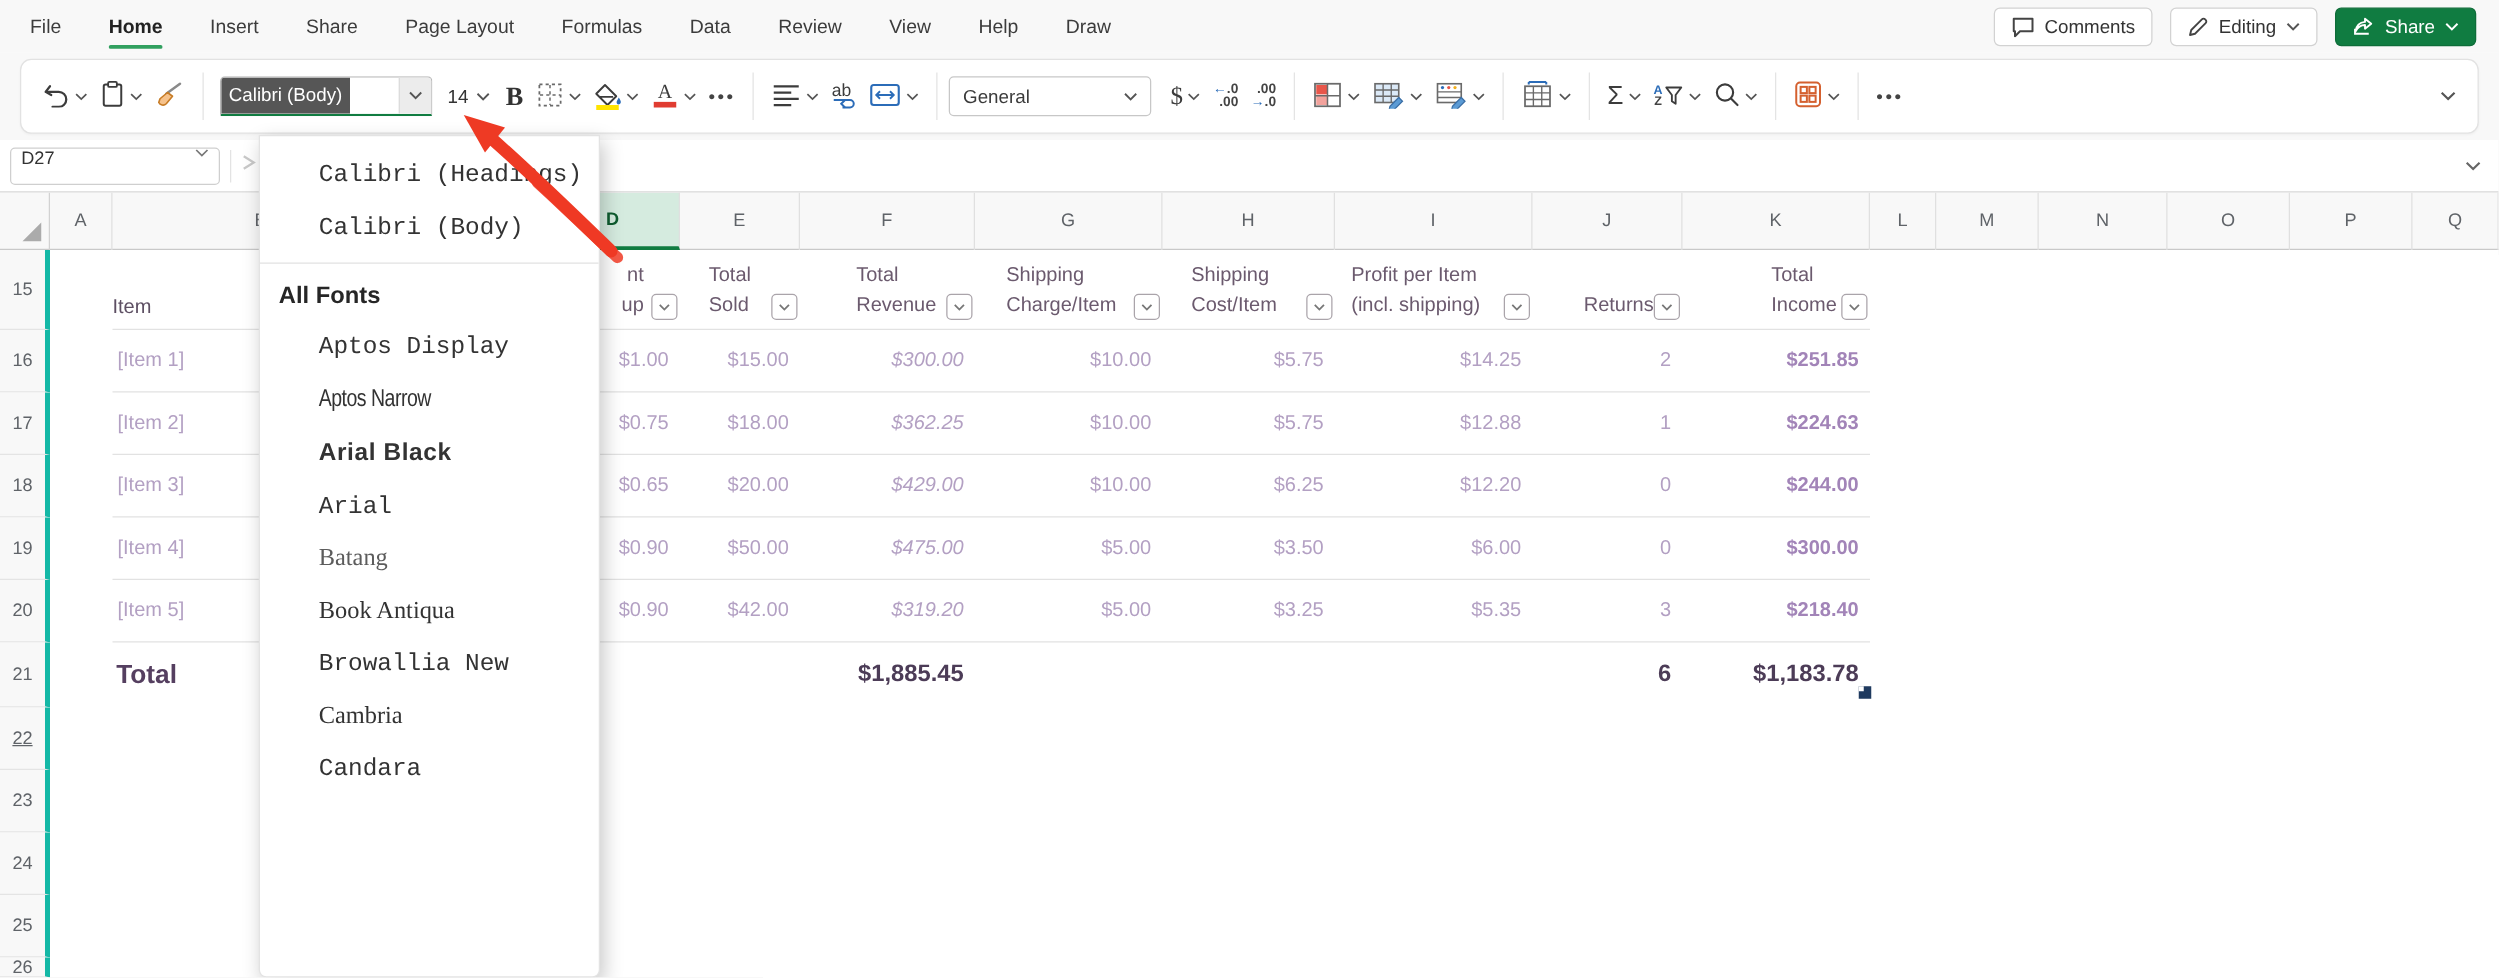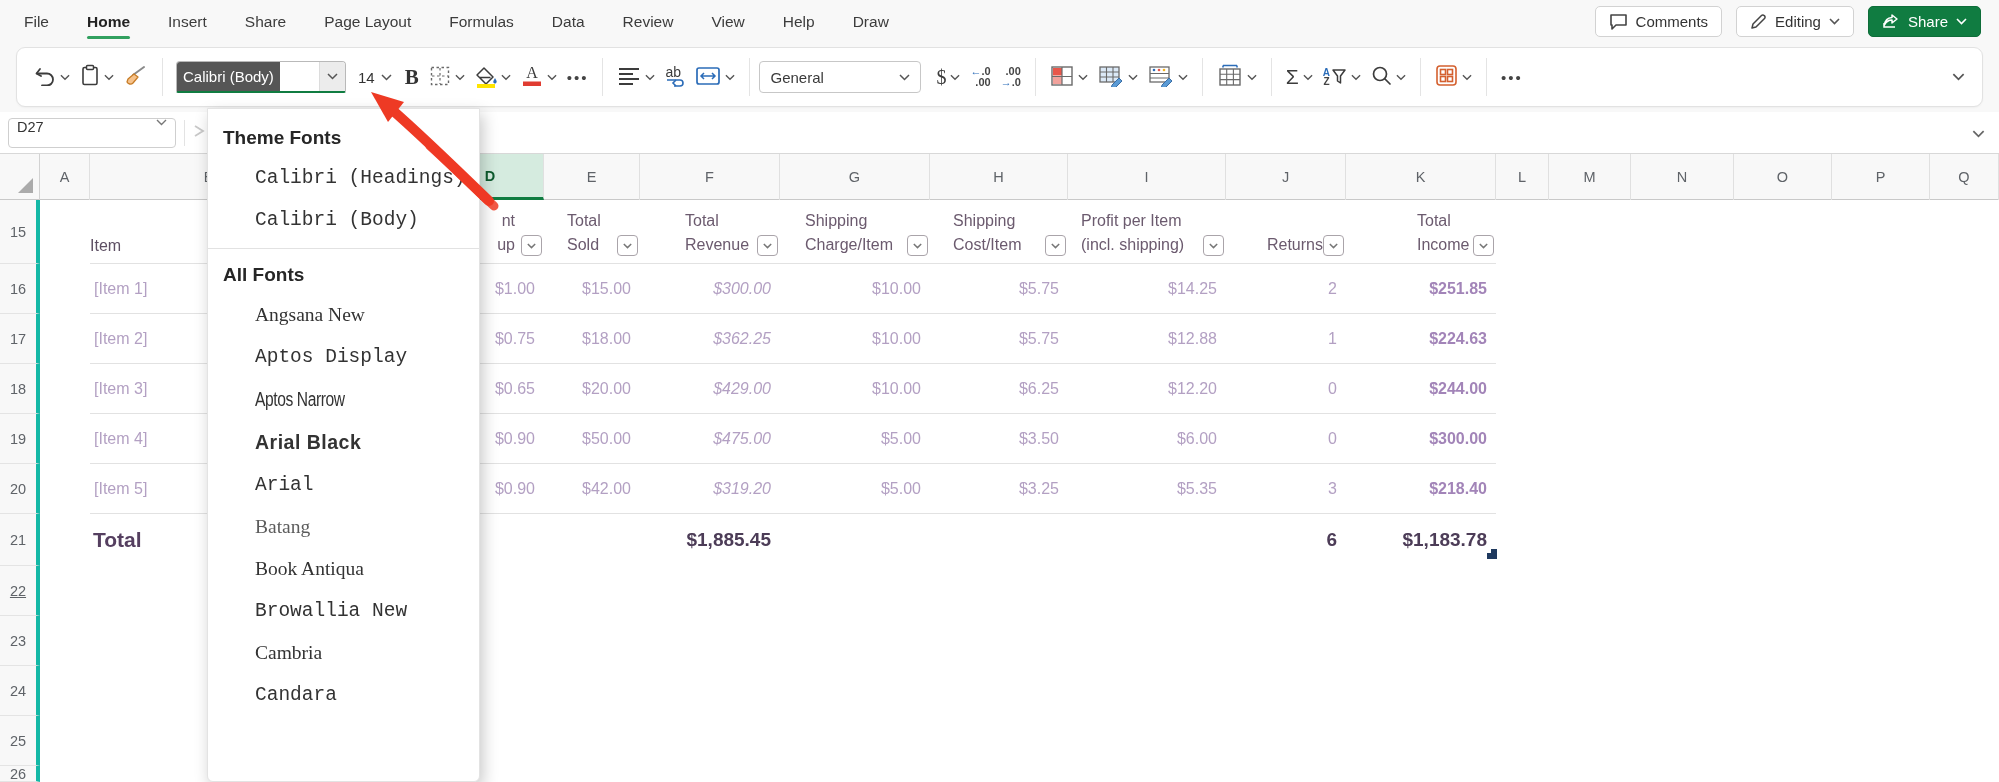--- a/index.html
+++ b/index.html
@@ -646,29 +646,27 @@
     <div class="cell num cJ r21">
         <span class="totval">6</span>
       </div>
     <div class="cell num cK r21">
         <span class="totval">$1,183.78</span>
       </div>
     <span class="artifact"></span>
   </div>
 
   <div class="fontmenu">
-    <div class="fm-heading">Theme Fonts</div>
     <div id="themefonts">
         <div class="fm-item f-sans">Calibri (Headings)</div>
         <div class="fm-item f-sans">Calibri (Body)</div>
       </div>
     <div class="fm-div"></div>
     <div class="fm-heading">All Fonts</div>
     <div id="allfonts">
-        <div class="fm-item f-serif">Angsana New</div>
         <div class="fm-item f-sans">Aptos Display</div>
         <div class="fm-item f-narrow">Aptos Narrow</div>
         <div class="fm-item f-black">Arial Black</div>
         <div class="fm-item f-sans">Arial</div>
         <div class="fm-item f-serif-light">Batang</div>
         <div class="fm-item f-serif">Book Antiqua</div>
         <div class="fm-item f-sans">Browallia New</div>
         <div class="fm-item f-serif">Cambria</div>
         <div class="fm-item f-sans">Candara</div>
       </div>

